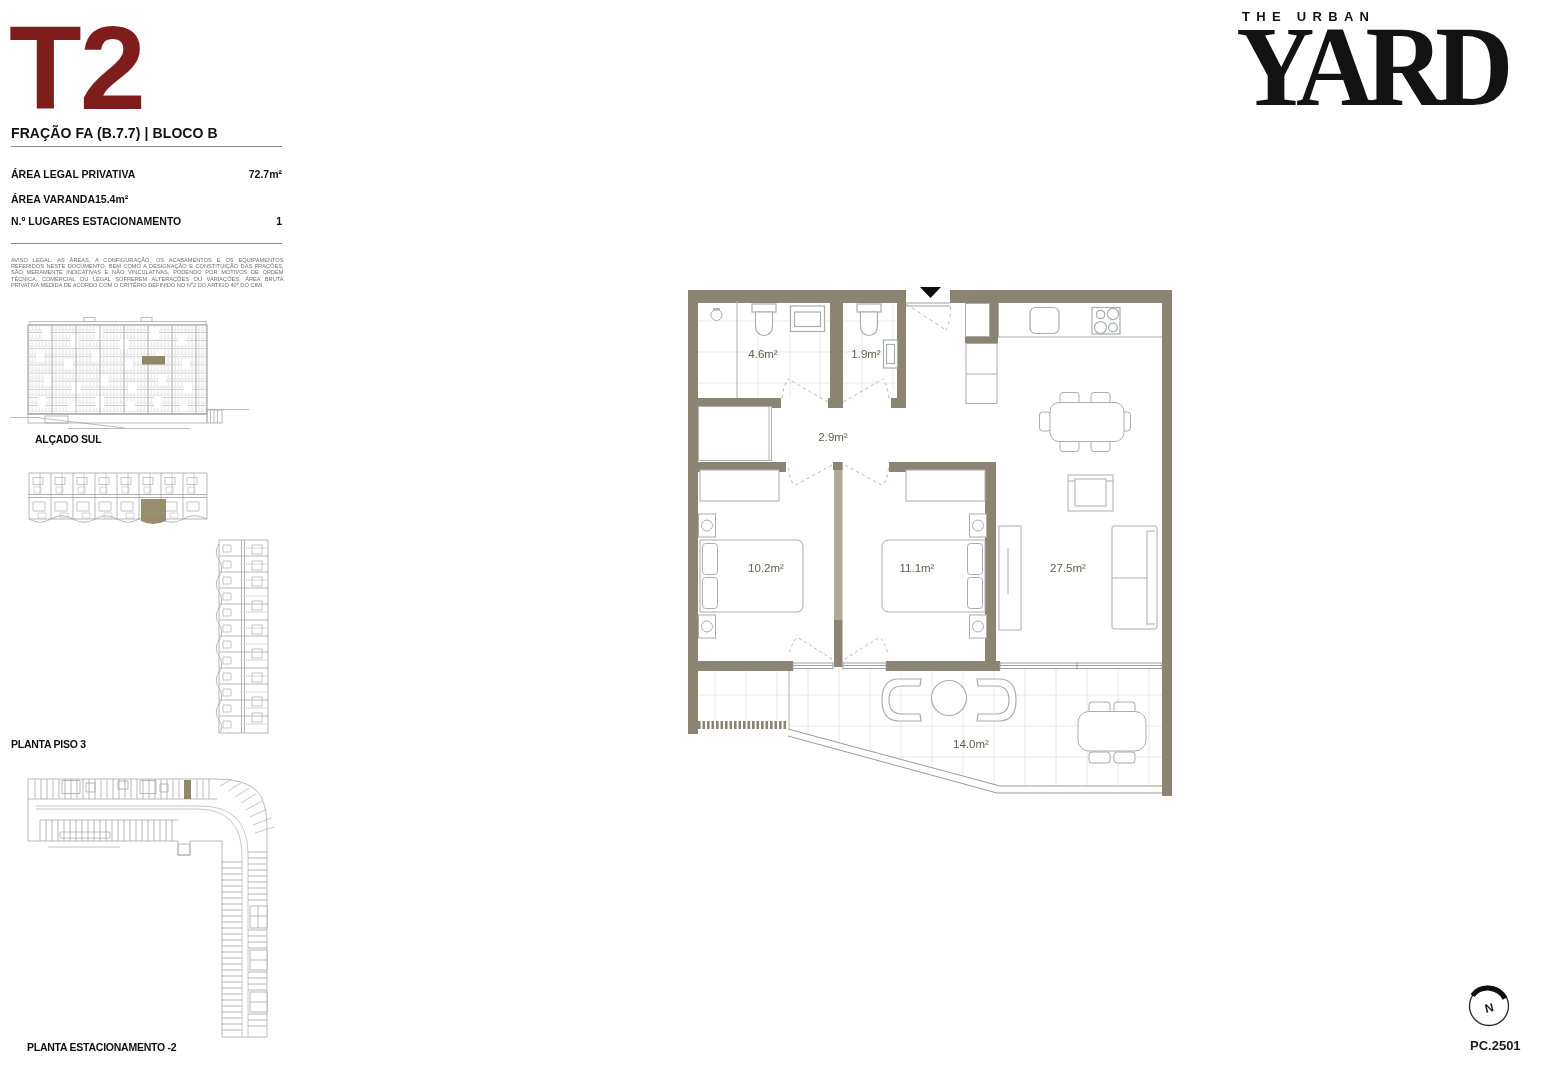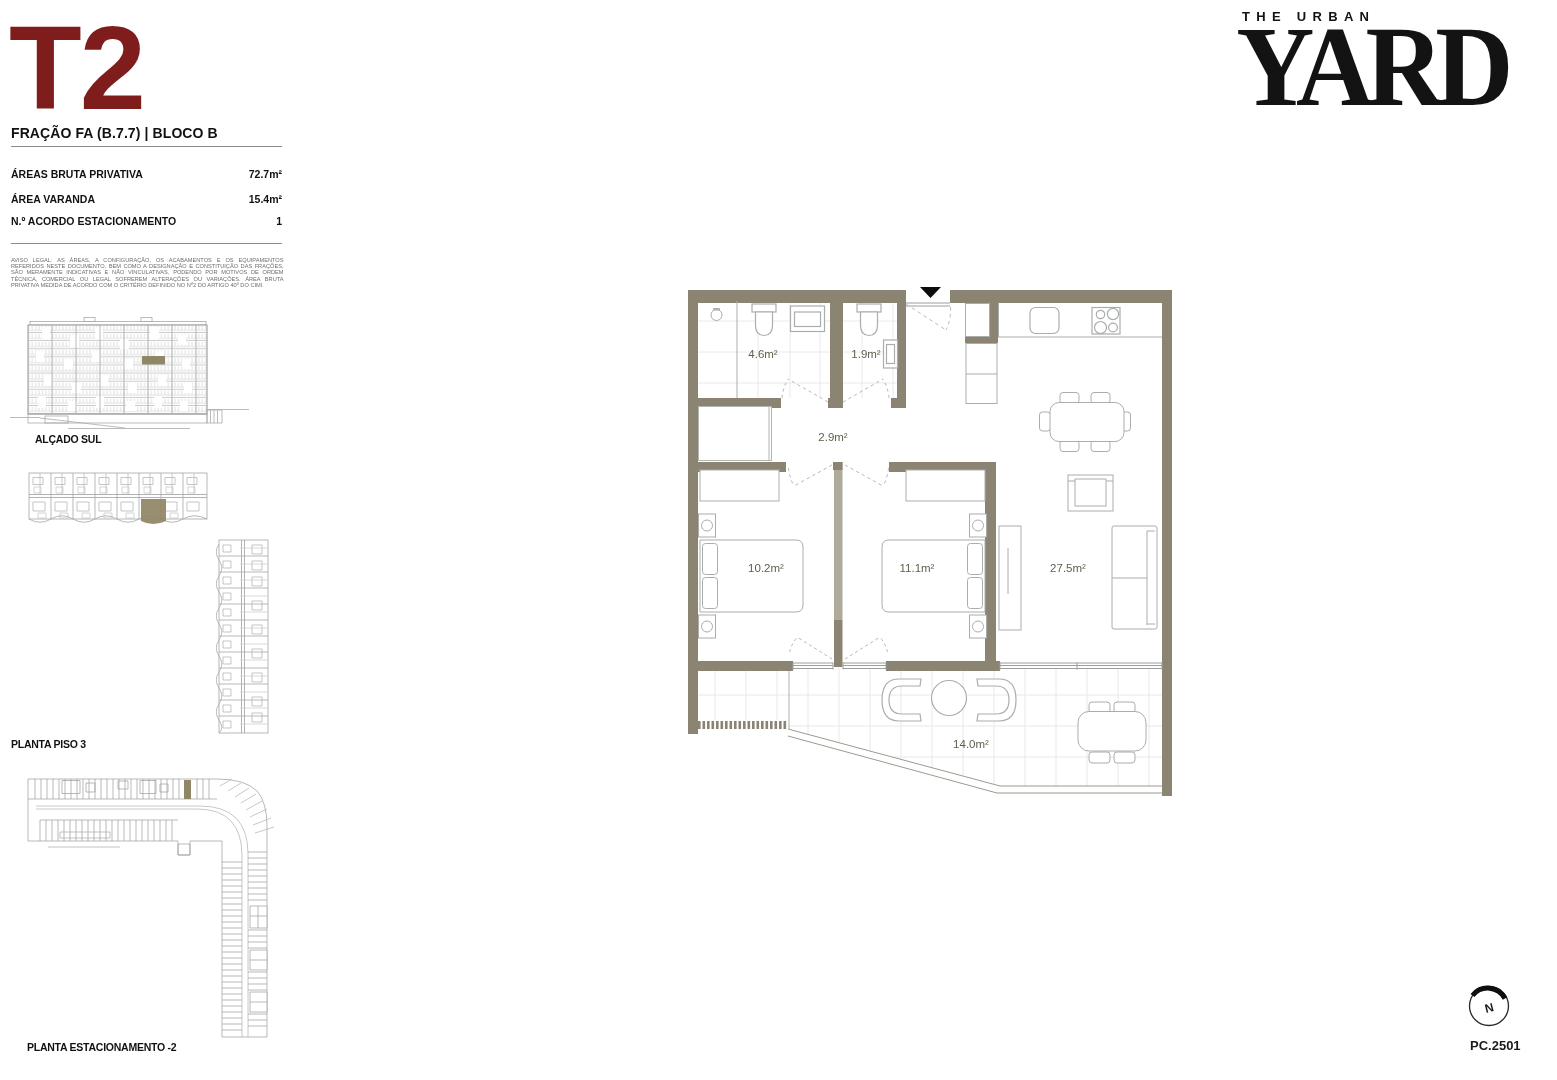--- a/index.html
+++ b/index.html
@@ -11,29 +11,29 @@
 <body>
 
 <div class="abs" style="left:9px;top:8px;font-size:119px;font-weight:700;color:#7f1d1d;letter-spacing:-2px;line-height:1;">T2</div>
 
 <div class="abs" style="left:11px;top:124.5px;font-size:14px;font-weight:700;color:#111;letter-spacing:0.1px;">FRAÇÃO FA (B.7.7) | BLOCO B</div>
 
 <div class="abs" style="left:11px;top:146px;width:271px;height:1px;background:#8a8a8a;"></div>
 
 <div class="abs" style="left:11px;top:167.6px;width:271px;font-size:10.5px;font-weight:700;color:#111;">
   <div style="display:flex;justify-content:space-between;margin-bottom:13px;">
-      <span>ÁREAS BRUTA PRIVATIVA</span>
+      <span>ÁREA LEGAL PRIVATIVA</span>
       <span>72.7m²</span>
     </div>
-  <div style="display:flex;justify-content:space-between;margin-bottom:10.7px;">
+  <div style="display:flex;justify-content:flex-start;margin-bottom:10.7px;">
       <span>ÁREA VARANDA</span>
       <span>15.4m²</span>
     </div>
   <div style="display:flex;justify-content:space-between;">
-      <span>N.º ACORDO ESTACIONAMENTO</span>
+      <span>N.º LUGARES ESTACIONAMENTO</span>
       <span>1</span>
     </div>
 </div>
 
 <div class="abs" style="left:11px;top:243px;width:271px;height:1px;background:#8a8a8a;"></div>
 
 <div class="abs" style="left:11px;top:256.5px;width:272.5px;font-size:5.65px;line-height:6.45px;color:#6e6e6e;text-align:justify;font-weight:400;">AVISO LEGAL: AS ÁREAS, A CONFIGURAÇÃO, OS ACABAMENTOS E OS EQUIPAMENTOS REFERIDOS NESTE DOCUMENTO, BEM COMO A DESIGNAÇÃO E CONSTITUIÇÃO DAS FRAÇÕES, SÃO MERAMENTE INDICATIVAS E NÃO VINCULATIVAS, PODENDO POR MOTIVOS DE ORDEM TÉCNICA, COMERCIAL OU LEGAL SOFREREM ALTERAÇÕES OU VARIAÇÕES. ÁREA BRUTA PRIVATIVA MEDIDA DE ACORDO COM O CRITÉRIO DEFINIDO NO Nº2 DO ARTIGO 40º DO CIMI.</div>
 
 <svg class="abs" style="left:1230px;top:0px" width="300" height="120" viewBox="1230 0 300 120">
 

